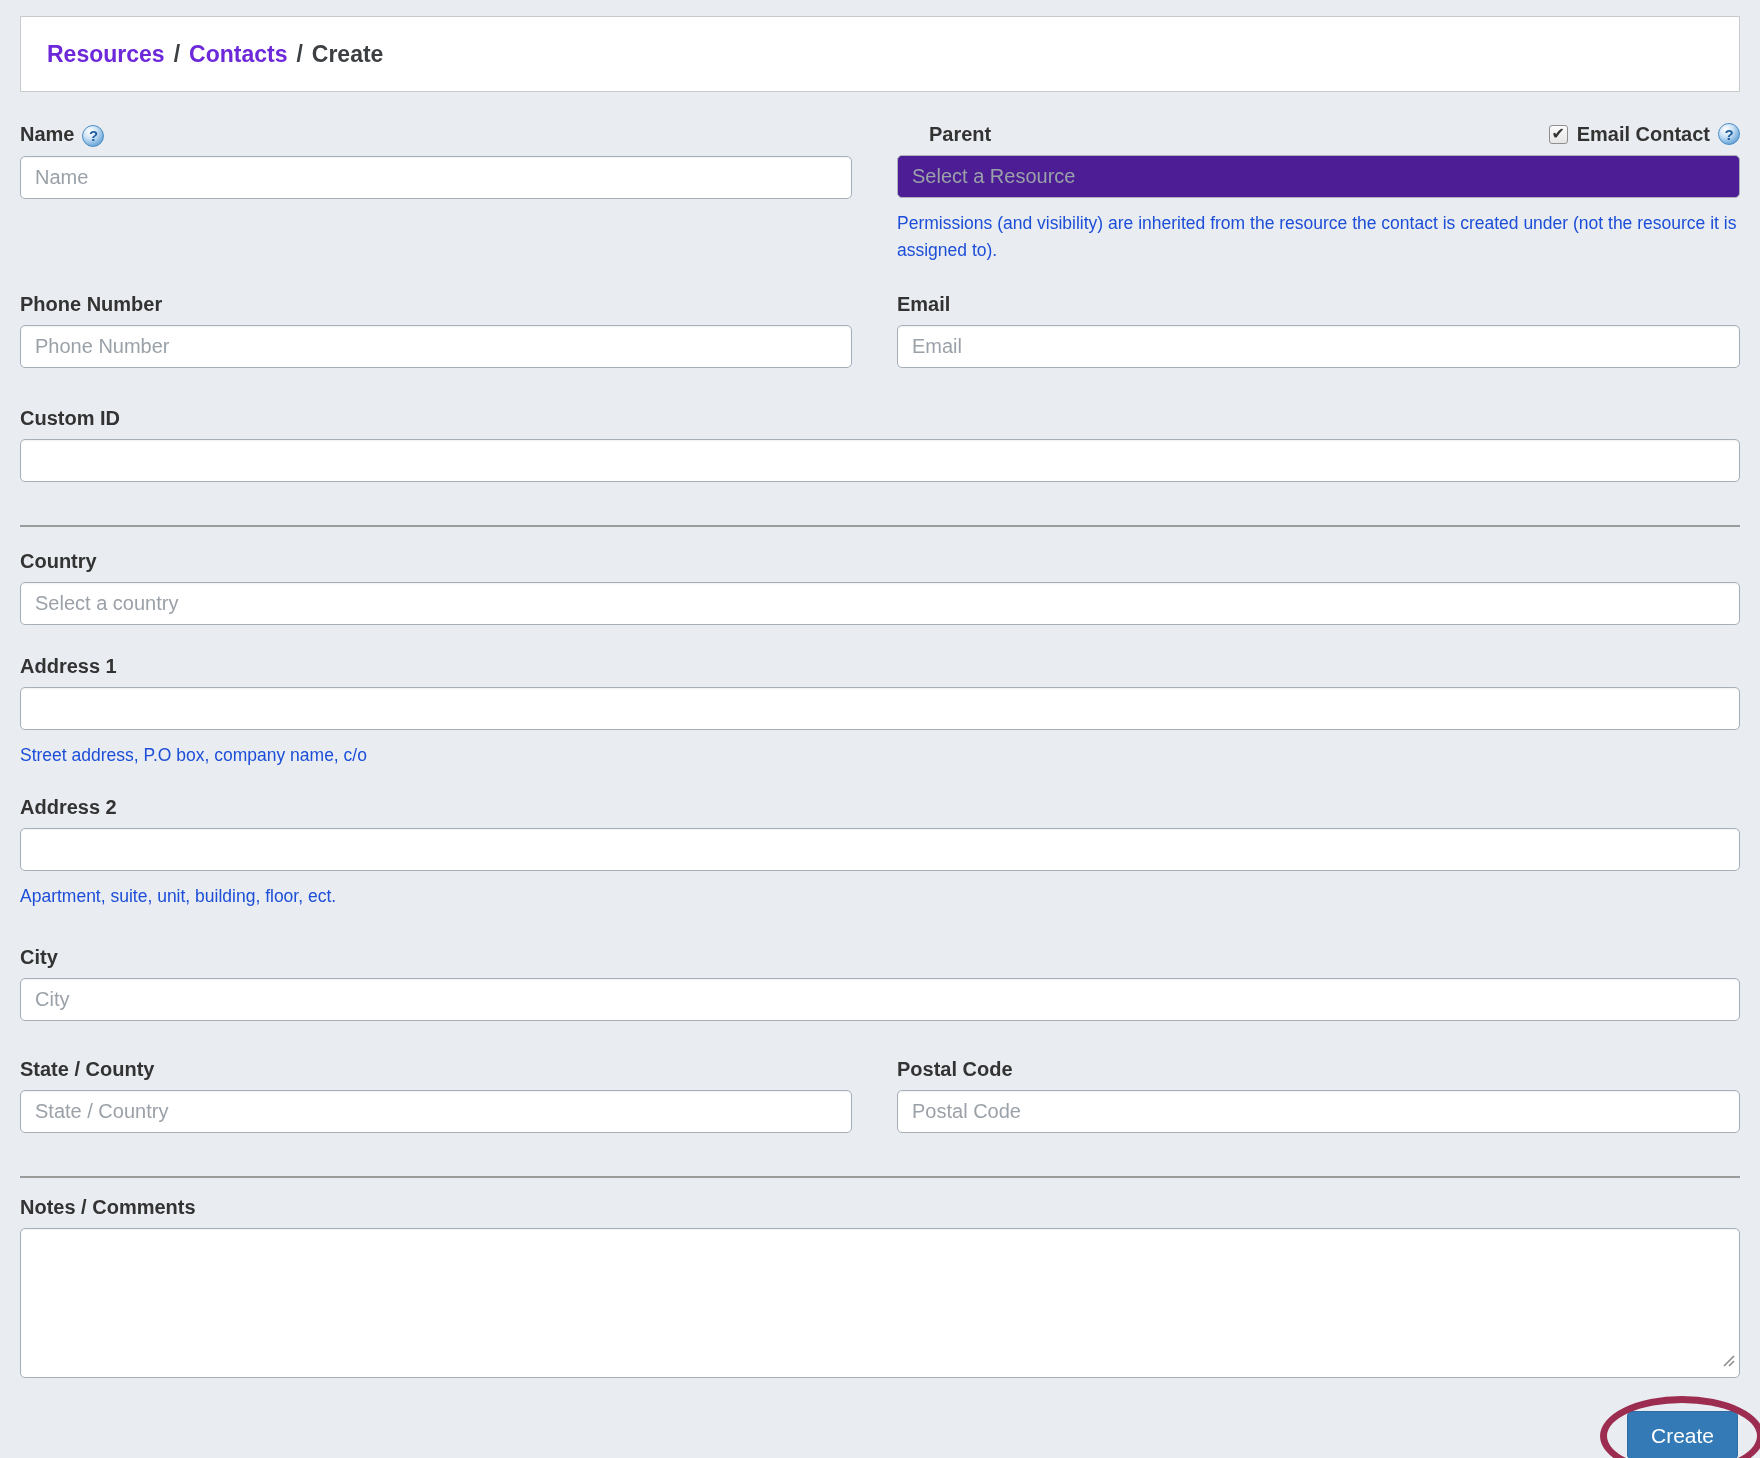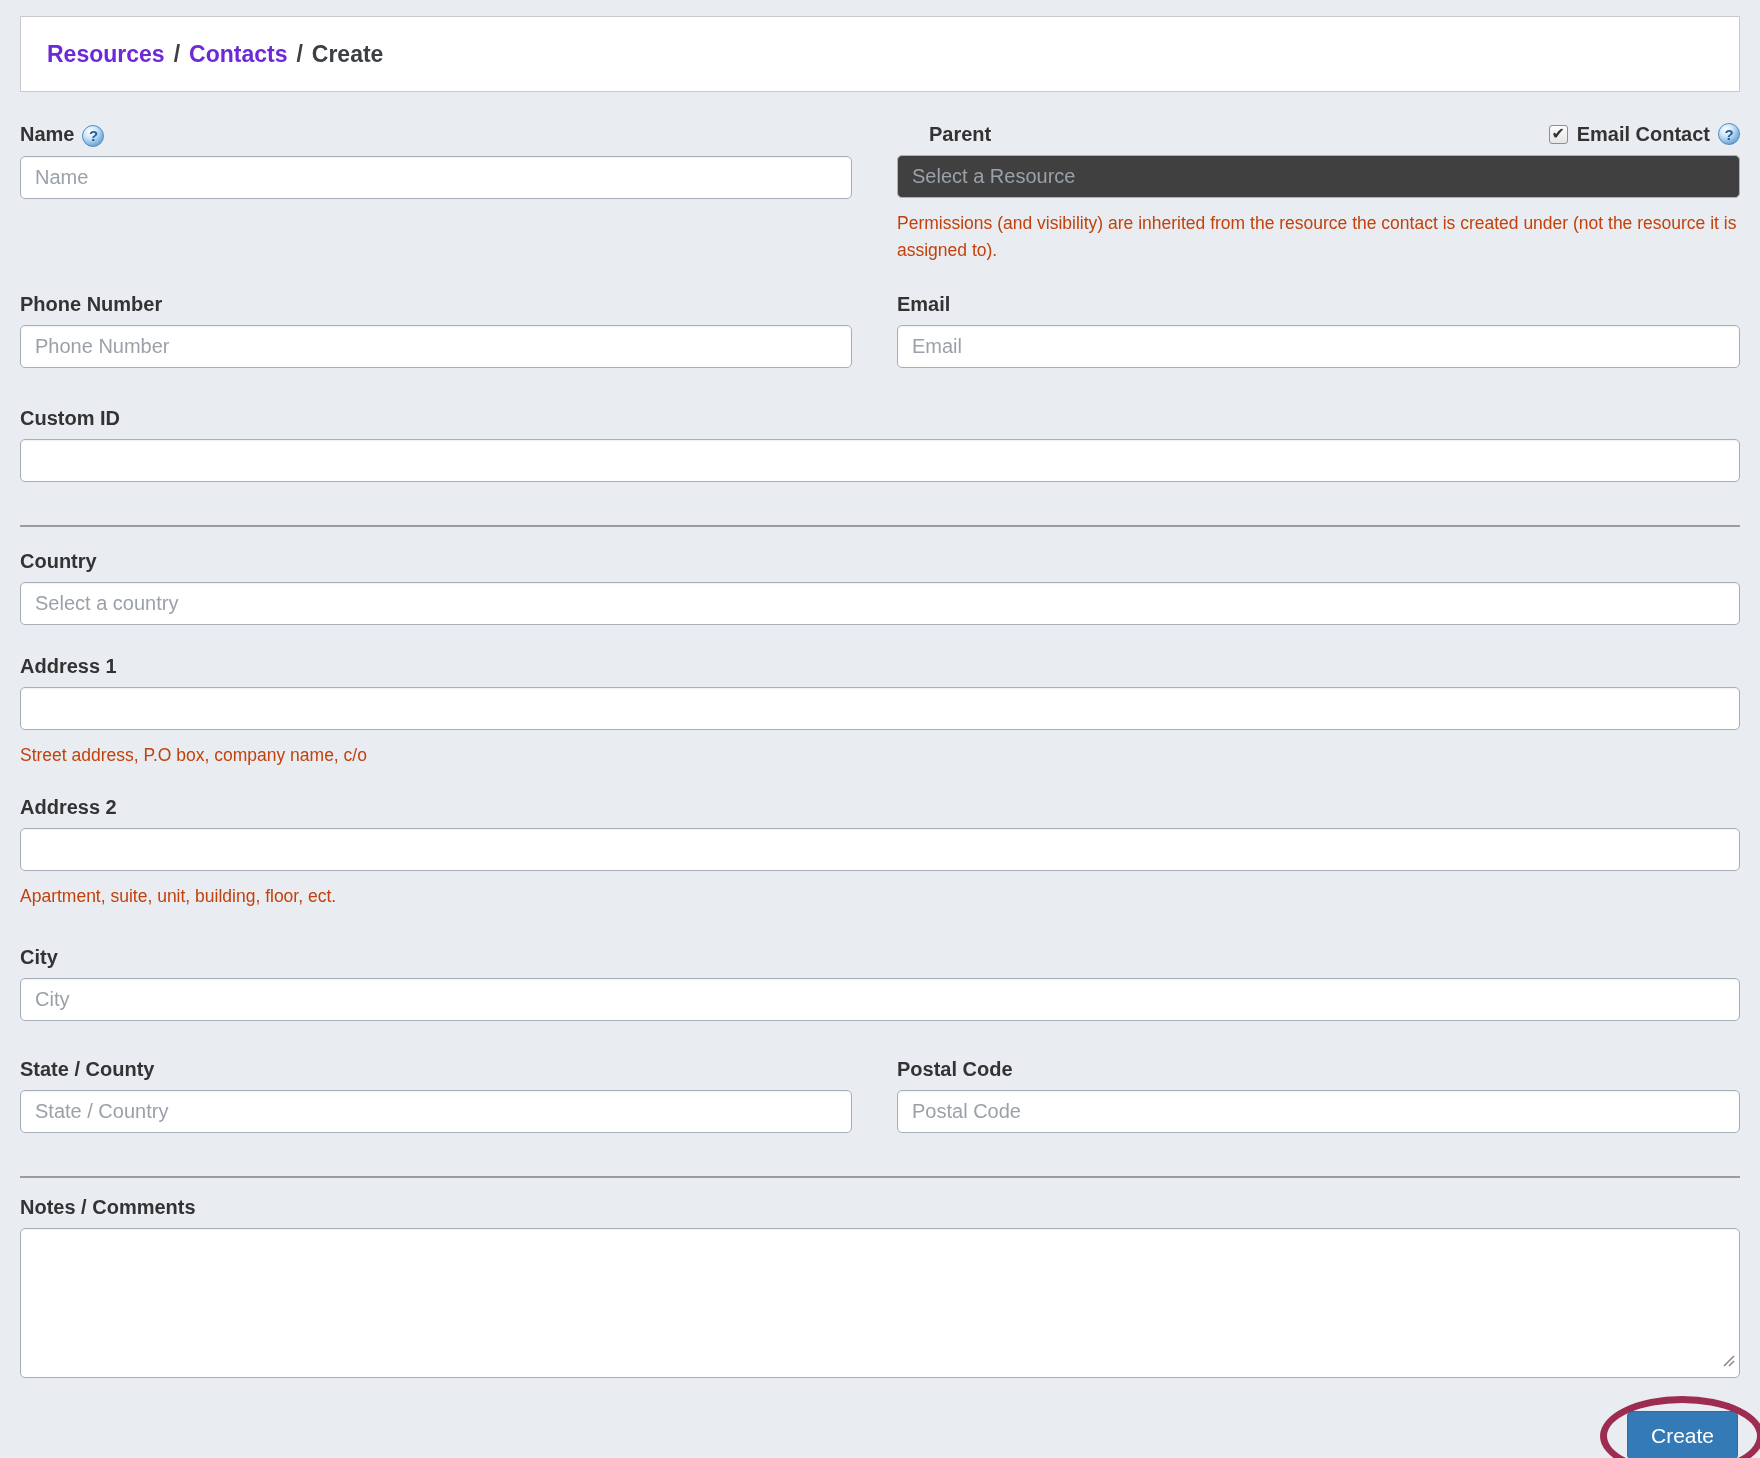--- a/index.html
+++ b/index.html
@@ -42,30 +42,30 @@
     padding: 0 14px;
     box-shadow: inset 0 1px 2px rgba(0,0,0,0.06);
     font-family: "Liberation Sans", "DejaVu Sans", sans-serif;
   }
   input.tinput::placeholder { color: #9aa1a8; opacity: 1; }
 
   .select-box {
     display: flex; align-items: center; position: relative;
     color: #9aa1a8; cursor: pointer;
   }
-  .select-box.disabled { background: #404040; box-shadow: none; border-color: #abb2ba; }
+  .select-box.disabled { background: #4c1d95; box-shadow: none; border-color: #abb2ba; }
   .chev {
     position: absolute; right: 16px; top: 50%; transform: translateY(-50%);
     width: 0; height: 0;
     border-left: 7px solid transparent; border-right: 7px solid transparent;
     border-top: 9px solid #808archive080;
   }
   .chev { border-top-color: #8a9097; }
 
-  .helper { font-size: 17.5px; color: #c2410c; line-height: 27px; }
+  .helper { font-size: 17.5px; color: #1d4ed8; line-height: 27px; }
   .helper.mt { margin-top: 12px; }
 
   .hrule { border: none; border-top: 2px solid #9b9b9b; height: 0; }
 
   
   .help-ico {
     display: inline-flex; align-items: center; justify-content: center;
     width: 22px; height: 22px; border-radius: 50%;
     background: radial-gradient(circle at 35% 28%, #ffffff 0%, #cfe4f6 35%, #79b0de 70%, #3f80b6 100%);
     border: 1px solid #4d8dc4;

